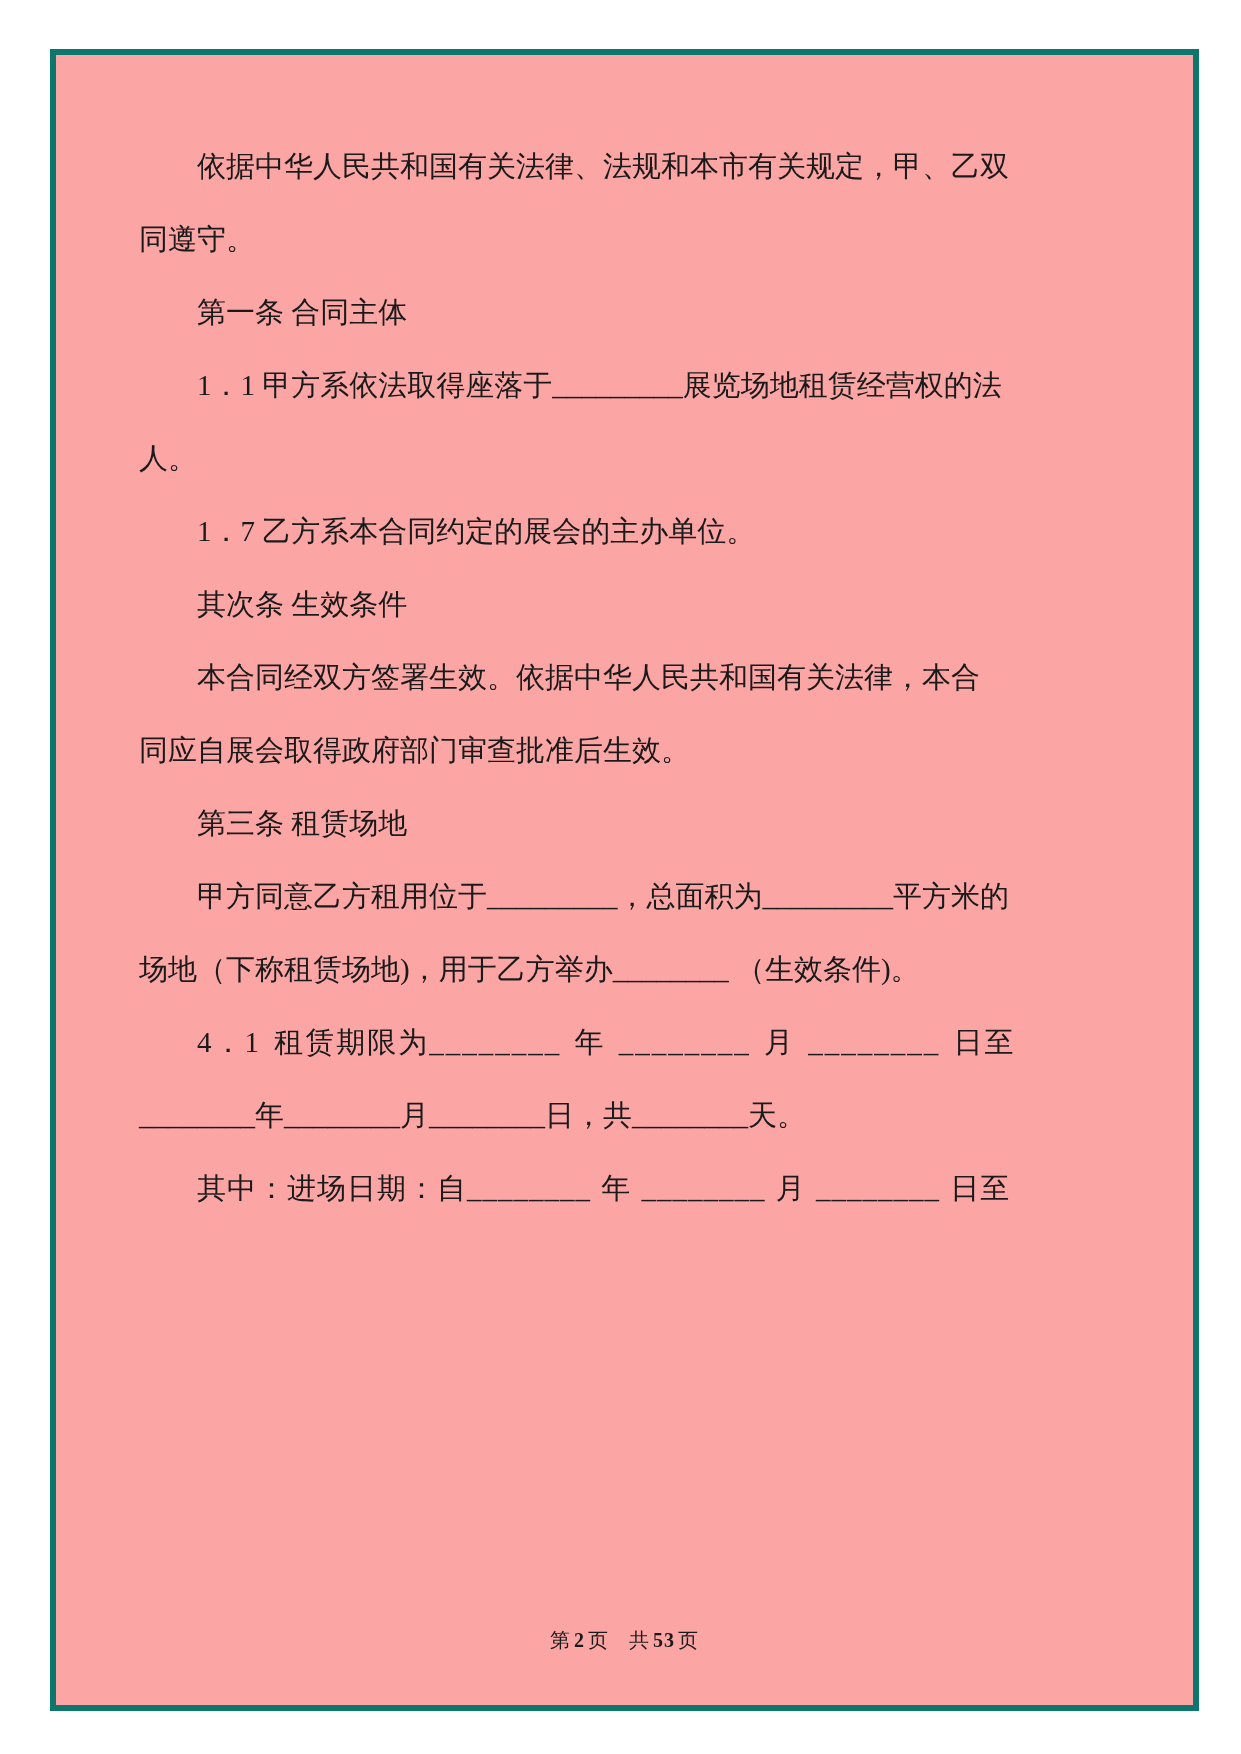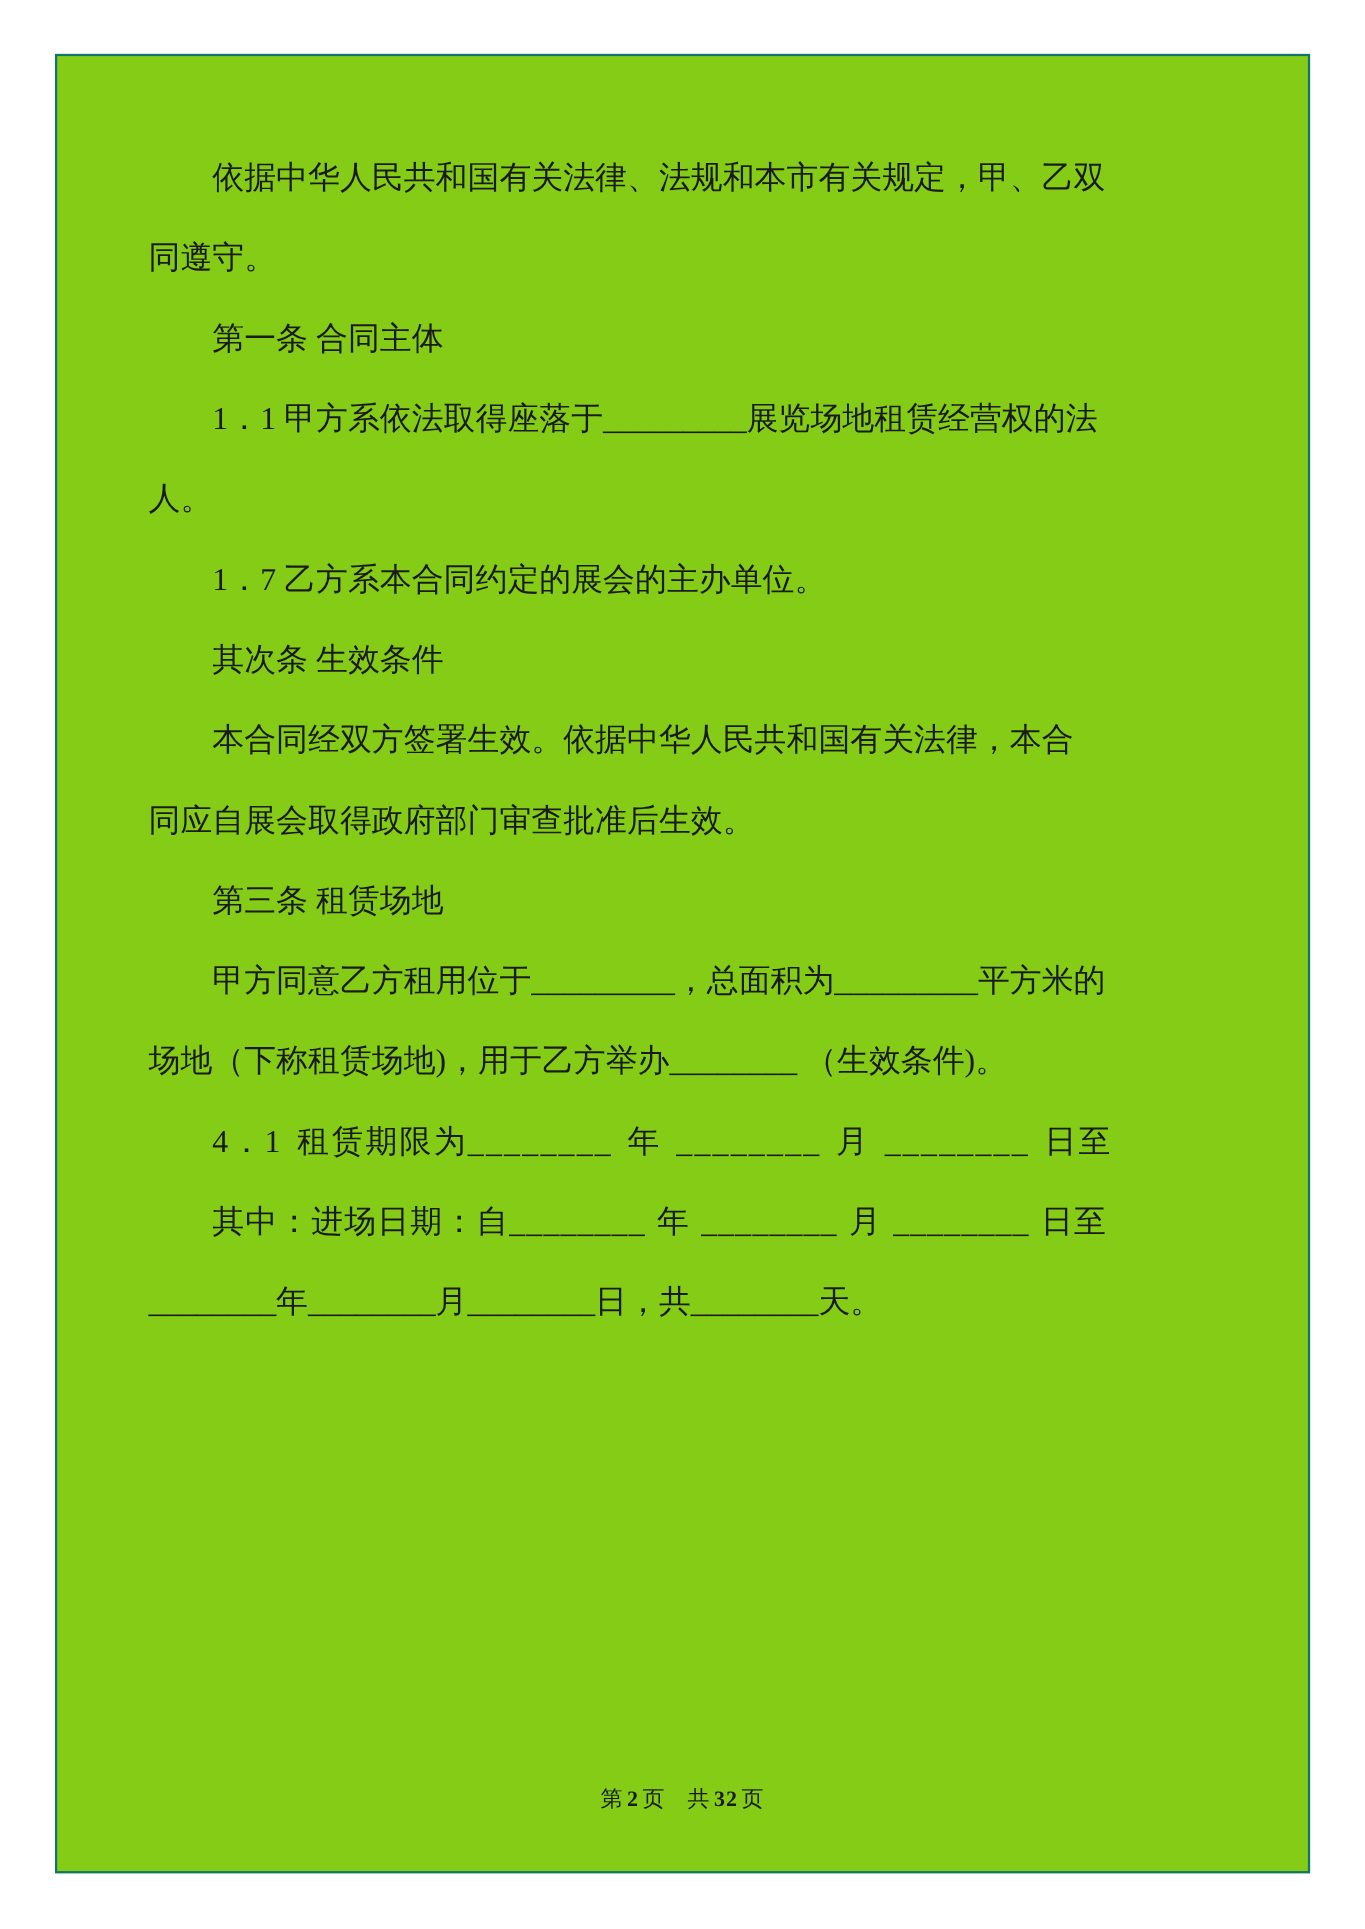--- a/index.html
+++ b/index.html
@@ -14,22 +14,22 @@
     font-family: "Liberation Serif", "DejaVu Serif", serif;
     color: #1a1a1a;
     overflow: hidden;
   }
   .page-border {
     position: absolute;
     left: 50px;
     top: 49px;
     width: 1137px;
     height: 1650px;
-    border: 2px solid #0f766e;
-    background: #84cc16;
+    border: 6px solid #0f766e;
+    background: #fca5a5;
     box-sizing: content-box;
   }
   .content {
     position: absolute;
     left: 83px;
     top: 75px;
     width: 890px;
     font-size: 29px;
     line-height: 73px;
   }
@@ -78,20 +78,20 @@
     <div class="line indent">1．1 甲方系依法取得座落于_________展览场地租赁经营权的法</div>
     <div class="line">人。</div>
     <div class="line indent">1．7 乙方系本合同约定的展会的主办单位。</div>
     <div class="line indent">其次条 生效条件</div>
     <div class="line indent">本合同经双方签署生效。依据中华人民共和国有关法律，本合</div>
     <div class="line">同应自展会取得政府部门审查批准后生效。</div>
     <div class="line indent">第三条 租赁场地</div>
     <div class="line indent">甲方同意乙方租用位于_________，总面积为_________平方米的</div>
     <div class="line">场地（下称租赁场地)，用于乙方举办________ （生效条件)。</div>
     <div class="line indent spread">4．1 租赁期限为________ 年 ________ 月 ________ 日至</div>
+    <div class="line">________年________月________日，共________天。</div>
     <div class="line indent spread-sm">其中：进场日期：自________ 年 ________ 月 ________ 日至</div>
-    <div class="line">________年________月________日，共________天。</div>
   </div>
 
   <div class="footer">
-    <span>第</span><span class="num">2</span><span>页</span><span class="gap">共</span><span class="num">32</span><span>页</span>
+    <span>第</span><span class="num">2</span><span>页</span><span class="gap">共</span><span class="num">53</span><span>页</span>
   </div>
 </div>
 
 </body></html>

